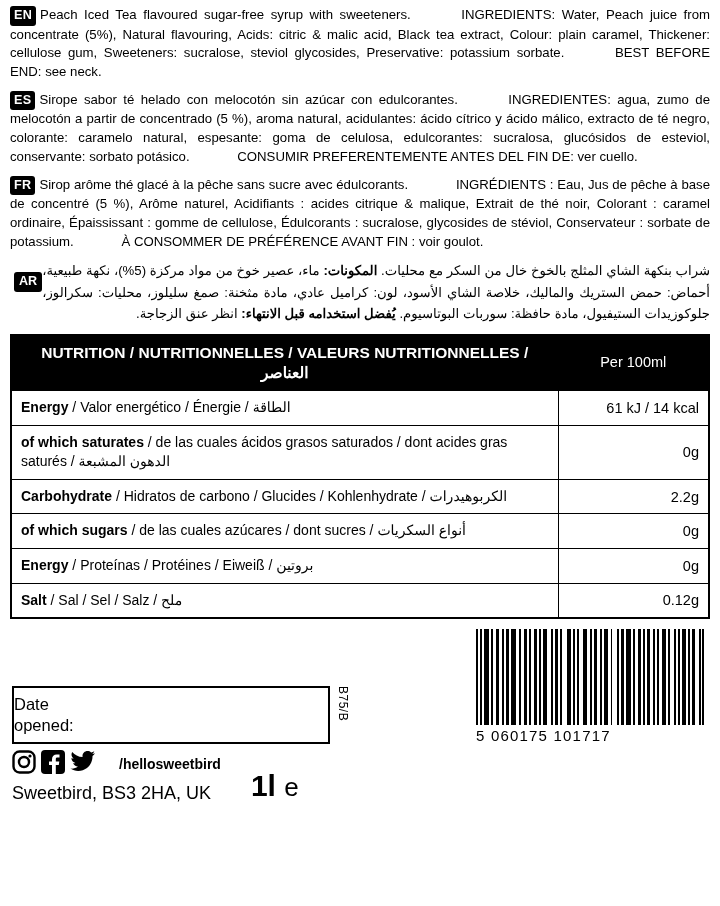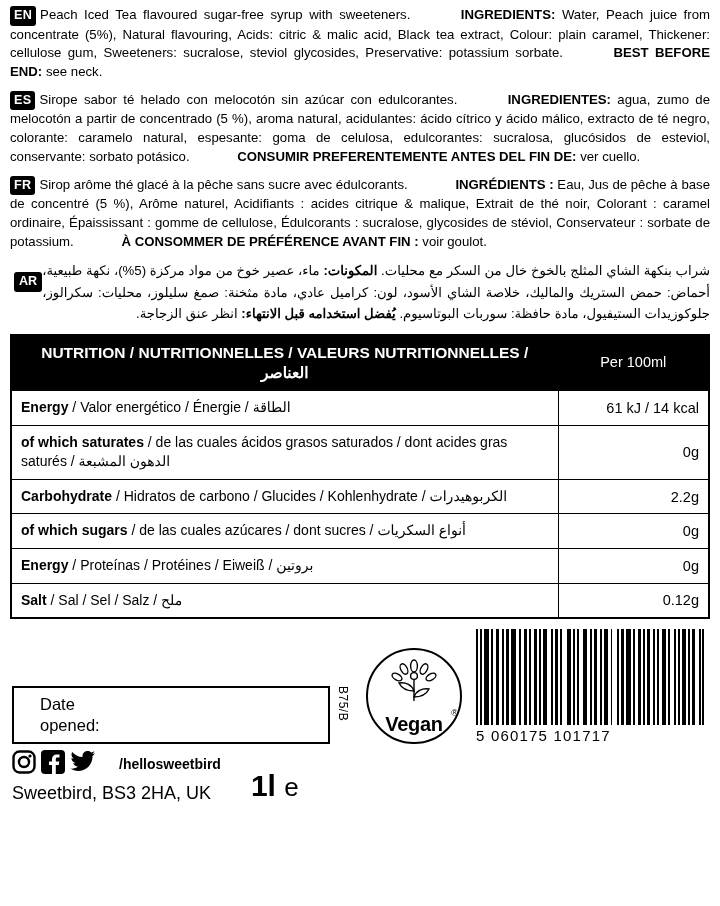--- a/index.html
+++ b/index.html
@@ -35,21 +35,21 @@
     color: #fff;
     font-weight: bold;
     font-size: 12.6px;
     line-height: 1;
     padding: 3px 4px 4px 4px;
     border-radius: 3px;
     margin-right: 4px;
     vertical-align: baseline;
     letter-spacing: 0.3px;
   }
-  .lang-text b { font-weight: bold; padding-left: 44px; }
+  .lang-text b { font-weight: normal; padding-left: 44px; }
 
   .ar-block {
     direction: rtl;
     text-align: justify;
     font-size: 13.2px;
     line-height: 1.6;
     margin-bottom: 10px;
   }
   .ar-tag {
     display: inline-block;
@@ -123,21 +123,21 @@
   .footer {
     display: flex;
     align-items: flex-end;
     margin-top: 10px;
     padding: 0 2px;
   }
   .date-box {
     border: 2px solid #000;
     width: 318px;
     height: 58px;
-    padding: 6px 26px;
+    padding: 6px 0;
     font-size: 16.5px;
     line-height: 1.25;
     font-weight: normal;
   }
   .batch {
     writing-mode: vertical-rl;
     font-size: 12px;
     margin-left: 6px;
     height: 58px;
     display: flex;
@@ -286,39 +286,20 @@
     </table>
   </div>
 
   <div class="footer">
     <div class="date-box">
       <div>Date</div>
       <div>opened:</div>
     </div>
     <div class="batch">B75/B</div>
 
-    <div class="vegan">
-      <span class="flower">
-        <svg width="56" height="44" viewBox="0 0 56 44">
-          <g stroke="#000" stroke-width="1.4" fill="none">
-            <ellipse cx="28" cy="8" rx="3.4" ry="6"></ellipse>
-            <ellipse cx="18" cy="11" rx="3.2" ry="5.6" transform="rotate(-28 18 11)"></ellipse>
-            <ellipse cx="38" cy="11" rx="3.2" ry="5.6" transform="rotate(28 38 11)"></ellipse>
-            <ellipse cx="11" cy="19" rx="3" ry="5.4" transform="rotate(-60 11 19)"></ellipse>
-            <ellipse cx="45" cy="19" rx="3" ry="5.4" transform="rotate(60 45 19)"></ellipse>
-            <circle cx="28" cy="18" r="3.4"></circle>
-            <path d="M28 21 L28 43"></path>
-            <path d="M28 33 C20 33 15 29 13 25 C20 24 26 27 28 33 Z"></path>
-            <path d="M28 39 C36 39 41 35 43 31 C36 30 30 33 28 39 Z"></path>
-          </g>
-        </svg>
-      </span>
-      <span class="word">Vegan</span>
-      <span class="reg">®</span>
-    </div>
 
     <div class="barcode-area">
       <div class="barcode">
         <i style="width:2px"></i>
           <i style="width:2px;background:#fff"></i>
           <i style="width:2px"></i>
           <i style="width:3px;background:#fff"></i>
         <i style="width:5px"></i>
           <i style="width:2px;background:#fff"></i>
           <i style="width:2px"></i>

